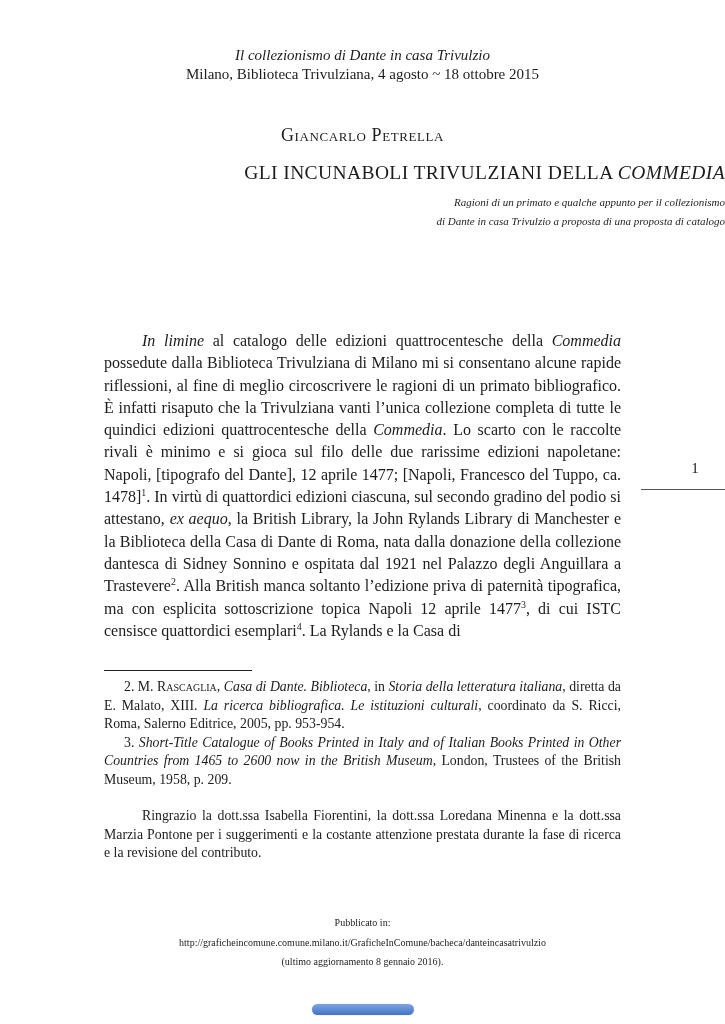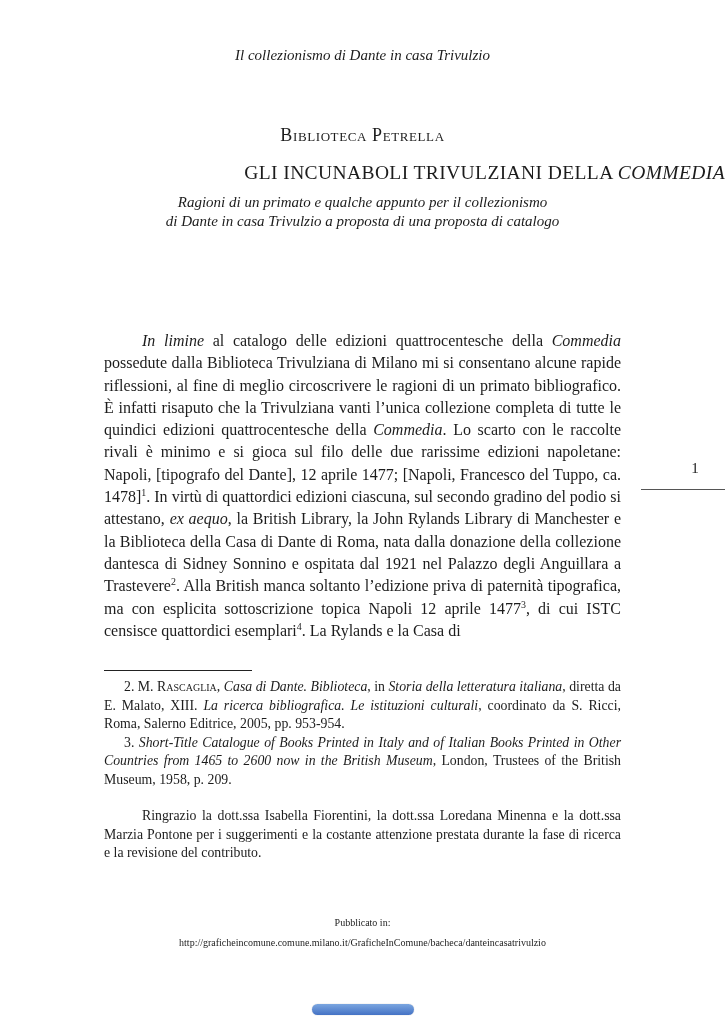--- a/index.html
+++ b/index.html
@@ -14,22 +14,22 @@
 
   .header { position: absolute; top: 46px; left: 0; right: 0; text-align: center; font-size: 15px; line-height: 19px; }
   .h-line1 { font-style: italic; }
 
   .author { position: absolute; top: 125px; left: 0; right: 0; text-align: center;
             font-variant: small-caps; font-size: 18px; letter-spacing: 0.6px; }
 
   .title { position: absolute; top: 162px; left: 0; right: 0; text-align: right;
            font-size: 19.5px; font-weight: 400; letter-spacing: 0.4px; }
 
-  .subtitle { position: absolute; top: 193px; left: 0; right: 0; text-align: center;
-              font-style: italic; font-size: 15px; line-height: 19px; }
+  .subtitle { position: absolute; top: 193px; left: 0; right: 0; text-align: right;
+              font-style: italic; font-size: 11px; line-height: 19px; }
 
   .body-text { position: absolute; top: 330px; left: 104px; width: 517px;
                font-size: 16px; line-height: 22.3px; text-align: justify; text-indent: 38px; }
 
   .page-num { position: absolute; top: 460px; right: 0; width: 60px; text-align: center; font-size: 15px; }
   .page-num-rule { position: absolute; top: 489px; right: 0; width: 84px; border-top: 1px solid #555; }
 
   .fn-sep { position: absolute; top: 670px; left: 104px; width: 148px; border-top: 1px solid #222; }
 
   .footnotes { position: absolute; top: 678px; left: 104px; width: 517px;
@@ -44,23 +44,24 @@
                   width: 102px; height: 11px; border-radius: 5.5px;
                   box-shadow: 0 0 1px rgba(0,0,0,0.35); }
 </style>
 </head>
 <body>
 
 <div class="page">
 
   <div class="header">
     <div class="h-line1">Il collezionismo di Dante in casa Trivulzio</div>
+    <div class="h-line2">Milano, Biblioteca Trivulziana, 4 agosto ~ 18 ottobre 2015</div>
   </div>
 
-  <div class="author">Biblioteca Petrella</div>
+  <div class="author">Giancarlo Petrella</div>
 
   <h1 class="title"><span>GLI INCUNABOLI TRIVULZIANI DELLA </span><span class="i">COMMEDIA</span></h1>
 
   <div class="subtitle">
     <div>Ragioni di un primato e qualche appunto per il collezionismo</div>
     <div>di Dante in casa Trivulzio a proposta di una proposta di catalogo</div>
   </div>
 
   <p class="body-text"><span class="i">In limine</span><span> al catalogo delle edizioni quattrocentesche della </span><span class="i">Commedia</span><span> possedute dalla Biblioteca Trivulziana di Milano mi si consentano alcune rapide riflessioni, al fine di meglio circoscrivere le ragioni di un primato bibliografico. È infatti risaputo che la Trivulziana vanti l’unica collezione completa di tutte le quindici edizioni quattrocentesche della </span><span class="i">Commedia</span><span>. Lo scarto con le raccolte rivali è minimo e si gioca sul filo delle due rarissime edizioni napoletane: Napoli, [tipografo del Dante], 12 aprile 1477; [Napoli, Francesco del Tuppo, ca. 1478]</span><span class="sup">1</span><span>. In virtù di quattordici edizioni ciascuna, sul secondo gradino del podio si attestano, </span><span class="i">ex aequo</span><span>, la British Library, la John Rylands Library di Manchester e la Biblioteca della Casa di Dante di Roma, nata dalla donazione della collezione dantesca di Sidney Sonnino e ospitata dal 1921 nel Palazzo degli Anguillara a Trastevere</span><span class="sup">2</span><span>. Alla British manca soltanto l’edizione priva di paternità tipografica, ma con esplicita sottoscrizione topica Napoli 12 aprile 1477</span><span class="sup">3</span><span>, di cui ISTC censisce quattordici esemplari</span><span class="sup">4</span><span>. La Rylands e la Casa di</span></p>
 
@@ -71,17 +72,18 @@
 
   <div class="footnotes">
     <p class="fn"><span>2. M. </span><span class="sc">Rascaglia</span><span>, </span><span class="i">Casa di Dante. Biblioteca</span><span>, in </span><span class="i">Storia della letteratura italiana</span><span>, diretta da E. Malato, XIII. </span><span class="i">La ricerca bibliografica. Le istituzioni culturali</span><span>, coordinato da S. Ricci, Roma, Salerno Editrice, 2005, pp. 953-954.</span></p>
     <p class="fn"><span>3. </span><span class="i">Short-Title Catalogue of Books Printed in Italy and of Italian Books Printed in Other Countries from 1465 to 2600 now in the British Museum</span><span>, London, Trustees of the British Museum, 1958, p. 209.</span></p>
     <p class="fn ack">Ringrazio la dott.ssa Isabella Fiorentini, la dott.ssa Loredana Minenna e la dott.ssa Marzia Pontone per i suggerimenti e la costante attenzione prestata durante la fase di ricerca e la revisione del contributo.</p>
   </div>
 
   <div class="footer">
     <div>Pubblicato in:</div>
     <div>http://graficheincomune.comune.milano.it/GraficheInComune/bacheca/danteincasatrivulzio</div>
+    <div>(ultimo aggiornamento 8 gennaio 2016).</div>
   </div>
 
   <div class="scroll-thumb" style="background: linear-gradient(rgb(123, 166, 224), rgb(68, 114, 196));"></div>
 
 </div>
 
 </body></html>

